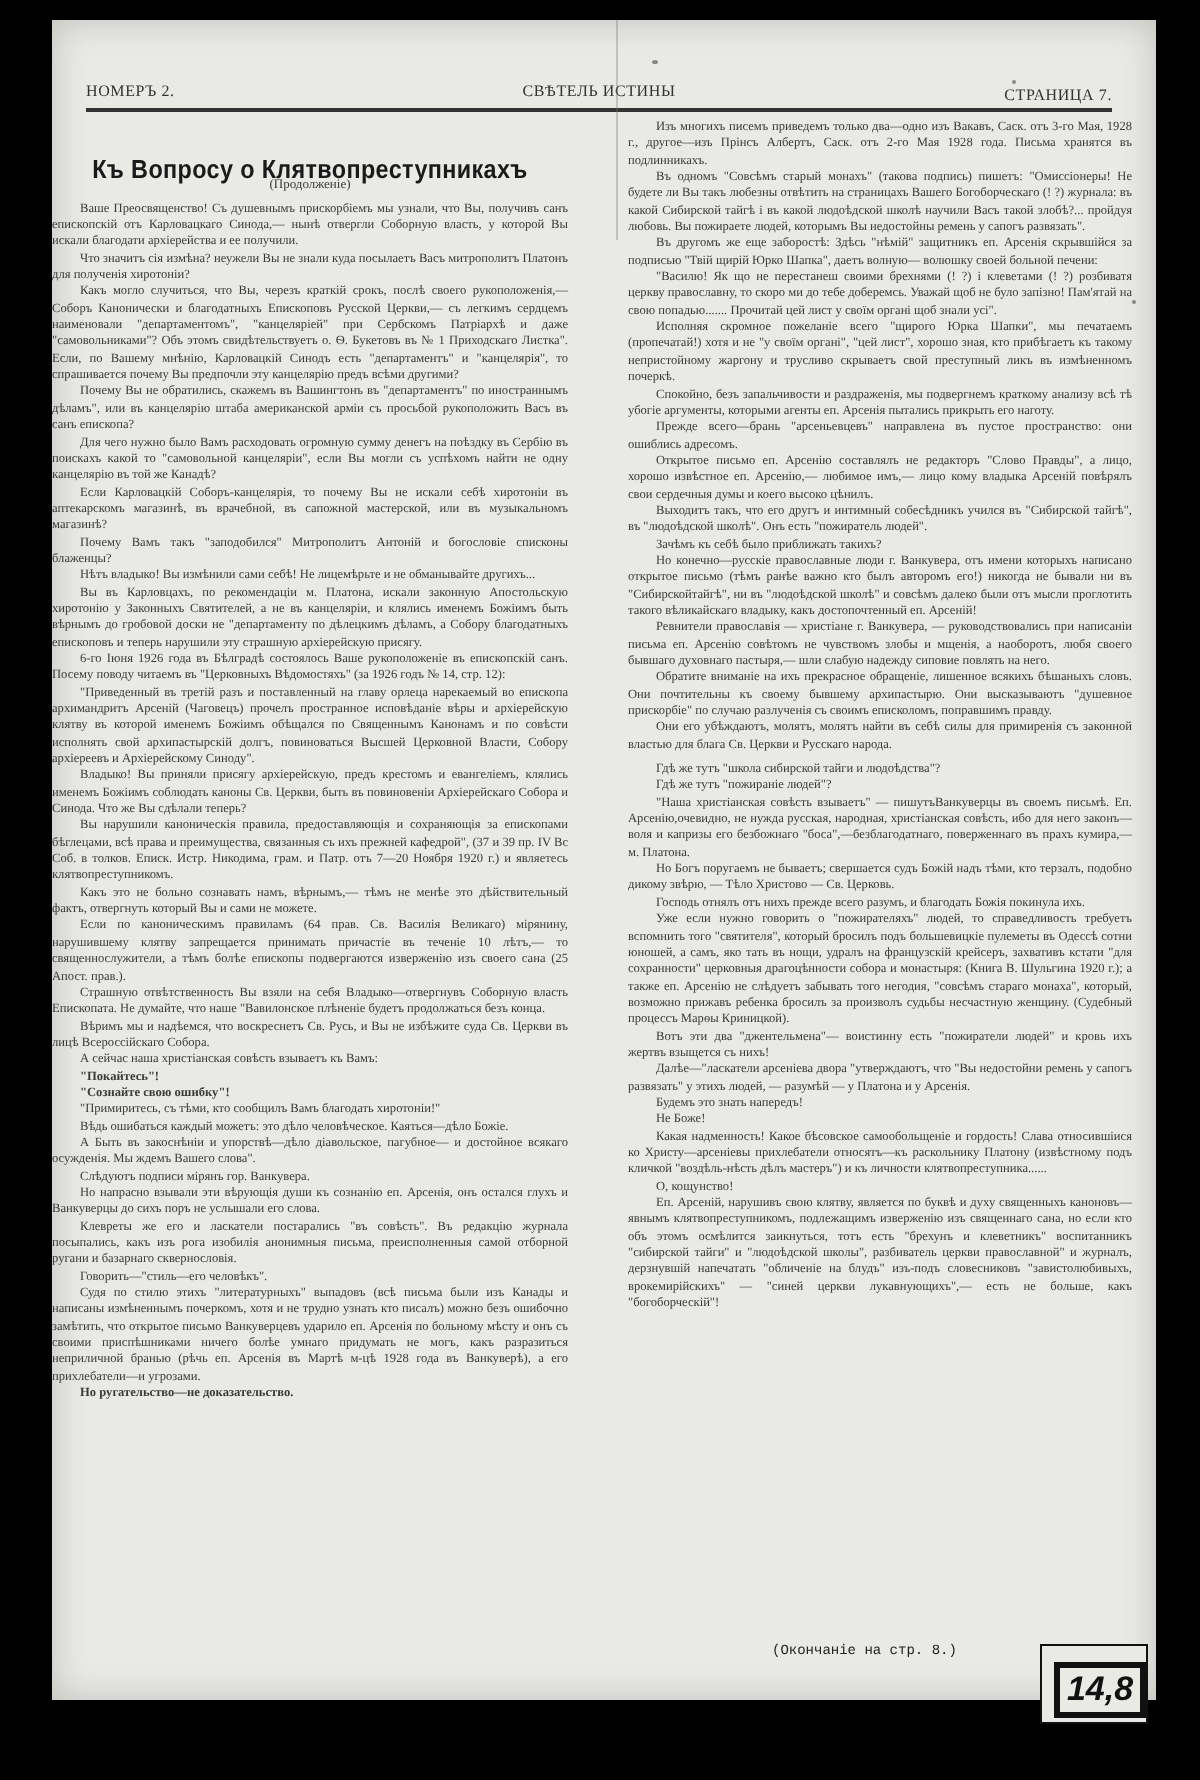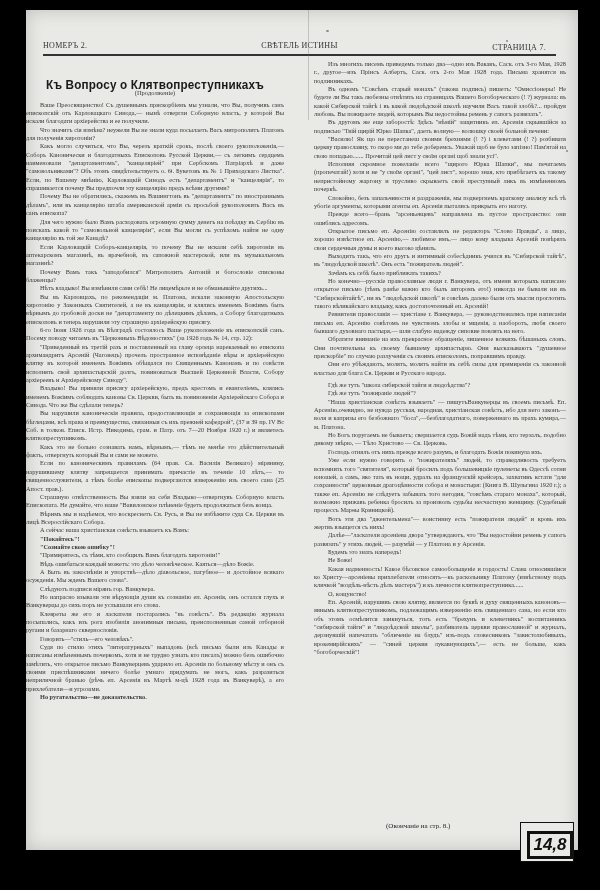--- a/index.html
+++ b/index.html
@@ -15,40 +15,40 @@
   .page::after {
     content: ""; position: absolute; left: 282px; top: 0; width: 1px; height: 110px;
     background: rgba(120,120,120,0.35);
   }
   .masthead {
     position: absolute; left: 17px; right: 22px; top: 28px; height: 14px;
     font-size: 8px; letter-spacing: 0.3px; color: #333;
   }
   .masthead .left { position: absolute; left: 0; top: 3px; }
   .masthead .center { position: absolute; left: 0; right: 0; top: 3px; text-align: center; }
-  .masthead .right { position: absolute; right: 10px; top: 5px; margin-left: 28px; }
+  .masthead .right { position: absolute; right: 0; top: 5px; margin-left: 28px; }
   .rule-thick {
     position: absolute; left: 17px; right: 22px; top: 44px; height: 2px; background: #333;
   }
   .col {
     position: absolute; top: 50px; font-size: 6.3px; line-height: 8.35px; text-align: justify;
     color: #3a3a3a;
   }
   .col.left { left: 0; width: 258px; margin-top: 19px; }
   .col.right { left: 288px; width: 252px; }
   .col p { margin: 0; text-indent: 14px; }
   .title {
     font-family: "Liberation Sans", "DejaVu Sans", sans-serif; font-weight: bold;
     font-size: 13px; text-align: center; text-indent: 0 !important; color: #1a1a1a;
     margin: 2px 0 0 0 !important; letter-spacing: 0.2px; transform: scaleX(0.9);
   }
   .subtitle { text-align: center; text-indent: 0 !important; font-size: 6.5px; margin-bottom: 3px !important; }
   .gap { height: 4px; }
   .end-note {
-    position: absolute; left: 360px; top: 812px; font-size: 7px; color: #222;
+    position: absolute; left: 360px; top: 812px; font-size: 7px; color: #222; font-family: Liberation Mono, monospace;
   }
   .stamp {
     position: absolute; left: 520px; top: 822px; width: 52px; height: 38px;
     border: 1.5px solid #111; background: #e9e9e6;
   }
   .stamp .inner {
     position: absolute; left: 6px; top: 8px; width: 40px; height: 22px;
     border: 3px solid #111; font-family: "Liberation Sans", "DejaVu Sans", sans-serif;
     font-weight: bold; font-size: 17px; line-height: 22px; text-align: center; color: #111; font-style: italic;
   }

